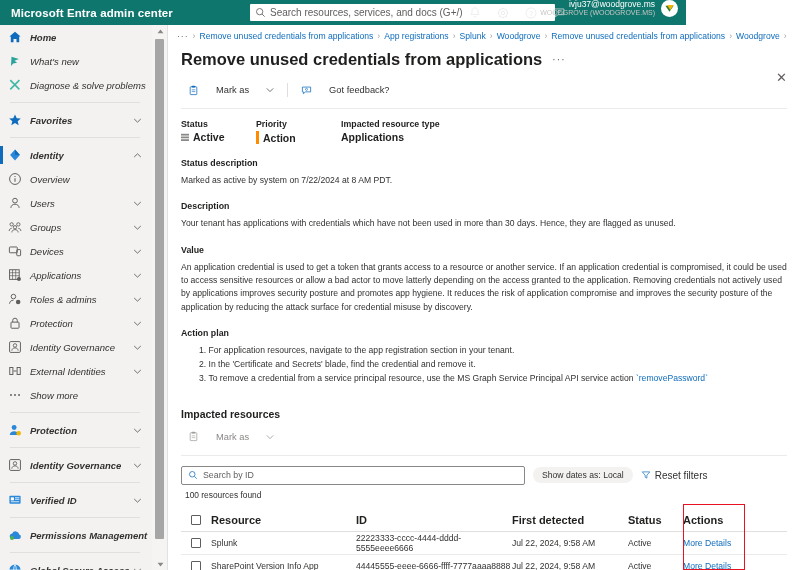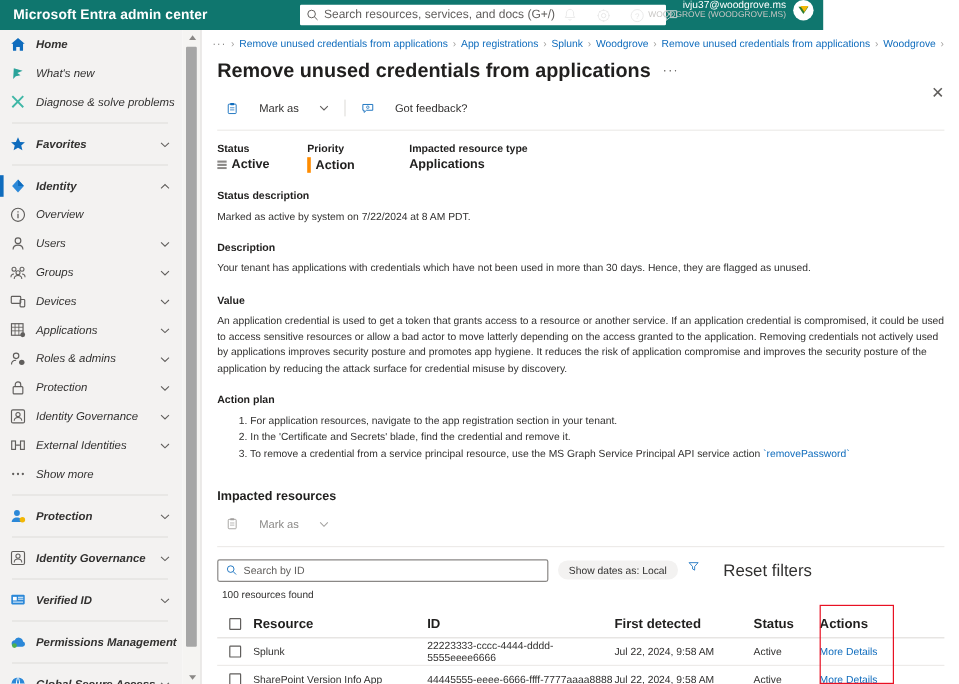--- a/index.html
+++ b/index.html
@@ -106,30 +106,30 @@
   .sec { margin:0 12px; }
   .sec-h { font-size:8.8px; font-weight:700; color:#201f1e; margin-top:14px; }
   .sec-p { font-size:8.6px; color:#323130; line-height:1.55; margin-top:6px; }
   .plan-list { margin:6px 0 0 0; padding:0 0 0 18px; font-size:8.6px; color:#323130; line-height:1.62; }
   .code-link { color:#0f6cbd; }
 
   .sec-h-lg { font-size:10.5px; font-weight:700; color:#201f1e; margin-top:22px; }
 
   .searchrow { display:flex; align-items:center; margin:10px 12px 0 12px; gap:8px; }
   .search-box {
-    flex:0 0 auto; width:276px; height:19px; border:1px solid #8a8886; border-radius:2px;
+    flex:0 0 auto; width:344px; height:19px; border:1px solid #8a8886; border-radius:2px;
     display:flex; align-items:center; padding-left:6px; background:#fff;
   }
   .search-box .sicon { width:10px; height:10px; margin-right:5px; }
   .search-ph { font-size:8.8px; color:#605e5c; }
   .pill {
     background:#f3f2f1; border-radius:10px; padding:3px 9px;
     font-size:8.6px; color:#323130; cursor:pointer; white-space:nowrap;
   }
-  .reset { display:flex; gap:20px; font-size:14px; color:#323130; cursor:pointer; }
+  .reset { display:flex; gap:4px; font-size:10px; color:#323130; cursor:pointer; }
   .found { font-size:8.4px; color:#323130; margin:5px 0 0 16px; }
 
   
   .tbl { margin:9px 12px 0 12px; }
   .tbl-row { display:flex; align-items:center; height:23px; border-bottom:1px solid #edebe9; }
   .tbl-head { border-bottom:1px solid #e1dfdd; }
   .cb {
     width:10px; height:10px; border:1px solid #605e5c; background:#fff;
     border-radius:1px; cursor:pointer;
   }

